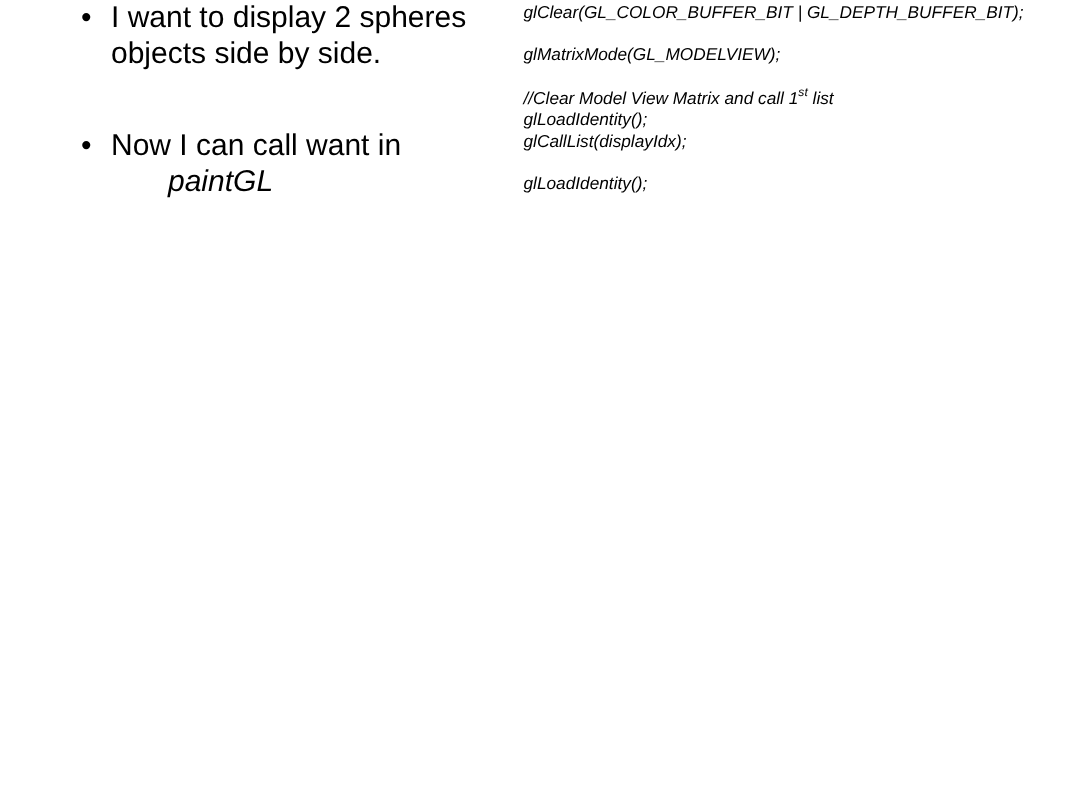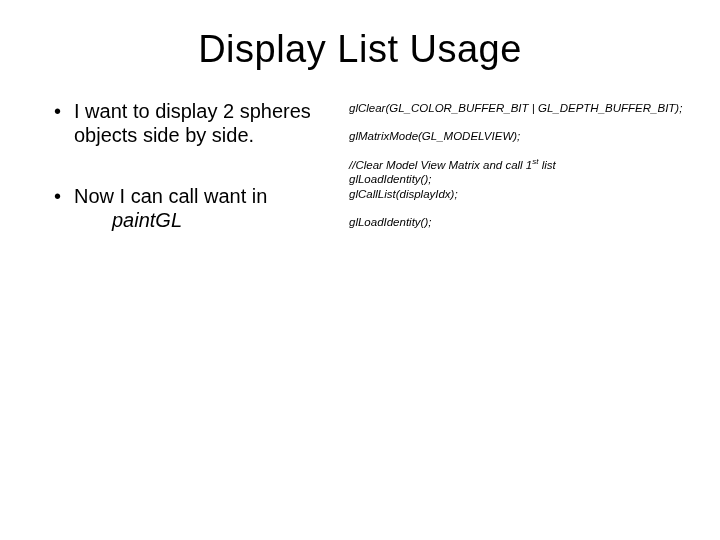--- a/index.html
+++ b/index.html
@@ -77,21 +77,20 @@
     font-size: 0.7em;
     vertical-align: super;
     line-height: 0;
   }
 </style>
 </head>
 <body>
 
 <div class="slide">
 
-  <div class="title">Display List Usage</div>
 
   <div class="body">
 
     <div class="left">
       <ul class="bullets">
         <li>
           <span>I want to display 2 spheres objects side by side.</span>
         </li>
         <li>
           <span>Now I can call want in </span><span class="paintgl">paintGL</span>

